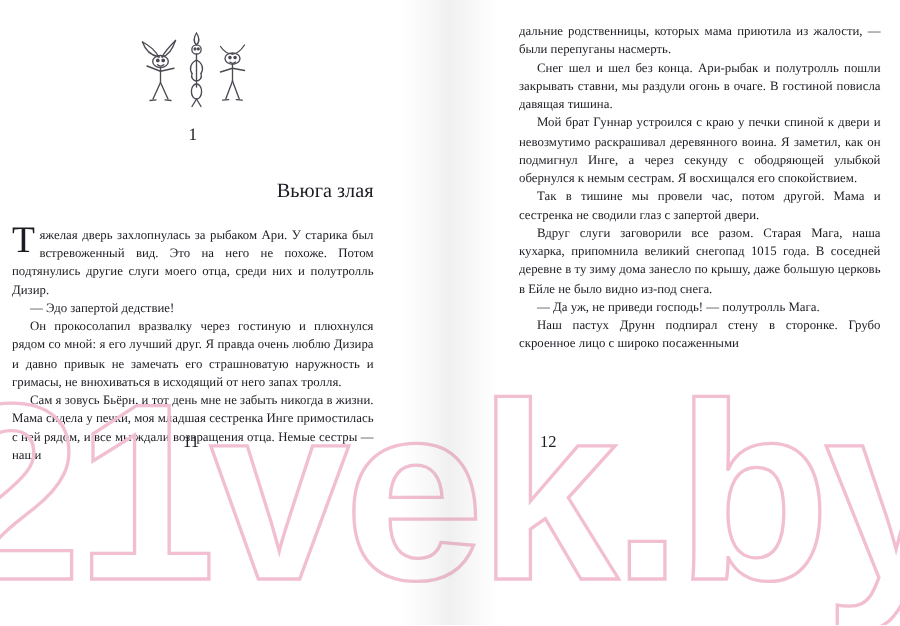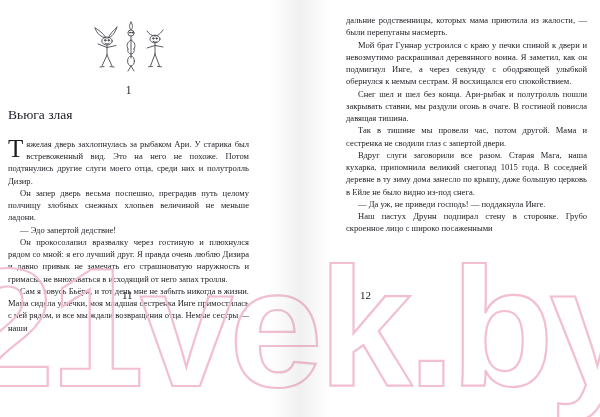--- a/index.html
+++ b/index.html
@@ -73,24 +73,24 @@
 
   
   .chap-num {
     text-align: center;
     font-size: 11.5px;
     line-height: 1.1;
     margin-top: 10px;
     color: #1b1b22;
   }
   .chap-title {
-    text-align: left;
+    text-align: right;
     font-size: 13.5px;
     line-height: 1.2;
-    margin-top: 10px;
+    margin-top: 22px;
     color: #1b1b22;
   }
 
   
   .body-text {
     font-size: 8.55px;
     line-height: 12.25px;
     text-align: justify;
     text-justify: inter-word;
     -webkit-hyphens: none;
@@ -185,39 +185,38 @@
           <path d="M61.5 52.8 L65.5 52.4"></path>
           <path d="M70.5 52.4 L74.5 52.8"></path>
         </svg>
       </div>
 
       <div class="chap-num">1</div>
       <div class="chap-title">Вьюга злая</div>
 
       <div class="body-text" style="margin-top: 15px;">
         <p class="dropcap-p"><span class="dropcap">Т</span><span>яжелая дверь захлопнулась за рыбаком Ари. У старика был встревоженный вид. Это на него не похоже. Потом подтянулись другие слуги моего отца, среди них и полутролль Дизир.</span></p>
-        <p>Он запер дверь весьма поспешно, преградив путь целому полчищу злобных снежных хлопьев величиной не меньше ладони.</p>
         <p>— Эдо запертой дедствие!</p>
         <p>Он прокосолапил вразвалку через гостиную и плюхнулся рядом со мной: я его лучший друг. Я правда очень люблю Дизира и давно привык не замечать его страшноватую наружность и гримасы, не внюхиваться в исходящий от него запах тролля.</p>
         <p>Сам я зовусь Бьёрн, и тот день мне не забыть никогда в жизни. Мама сидела у печки, моя младшая сестренка Инге примостилась с ней рядом, и все мы ждали возвращения отца. Немые сестры — наши</p>
       </div>
     </div>
 
     <div class="folio">11</div>
   </div>
 
   <div class="page-right">
     <div class="text-col" style="top: 14px;">
       <div class="body-text">
         <p class="noindent">дальние родственницы, которых мама приютила из жалости, — были перепуганы насмерть.</p>
+        <p>Снег шел и шел без конца. Ари-рыбак и полутролль пошли закрывать ставни, мы раздули огонь в очаге. В гостиной повисла давящая тишина.</p>
         <p>Мой брат Гуннар устроился с краю у печки спиной к двери и невозмутимо раскрашивал деревянного воина. Я заметил, как он подмигнул Инге, а через секунду с ободряющей улыбкой обернулся к немым сестрам. Я восхищался его спокойствием.</p>
-        <p>Снег шел и шел без конца. Ари-рыбак и полутролль пошли закрывать ставни, мы раздули огонь в очаге. В гостиной повисла давящая тишина.</p>
         <p>Так в тишине мы провели час, потом другой. Мама и сестренка не сводили глаз с запертой двери.</p>
         <p>Вдруг слуги заговорили все разом. Старая Мага, наша кухарка, припомнила великий снегопад 1015 года. В соседней деревне в ту зиму дома занесло по крышу, даже большую церковь в Ейле не было видно из-под снега.</p>
-        <p>— Да уж, не приведи господь! — поддакнула Инге.</p>
+        <p>— Да уж, не приведи господь! — полутролль Мага.</p>
         <p>Наш пастух Друнн подпирал стену в сторонке. Грубо скроенное лицо с широко посаженными</p>
       </div>
     </div>
 
     <div class="folio">12</div>
   </div>
 
   <div class="gutter"></div>
 
   <div class="watermark">

